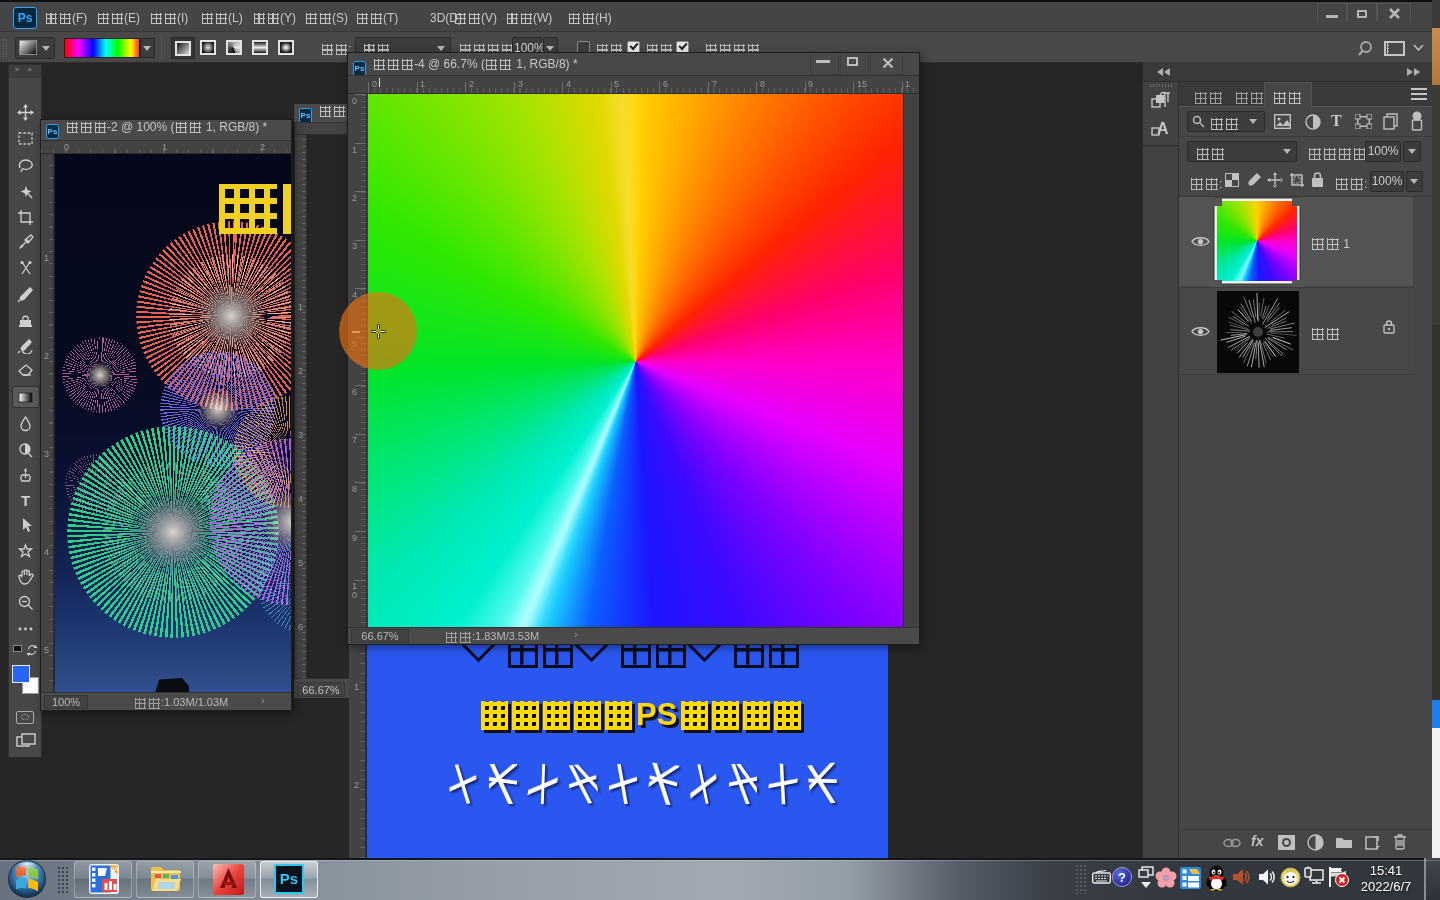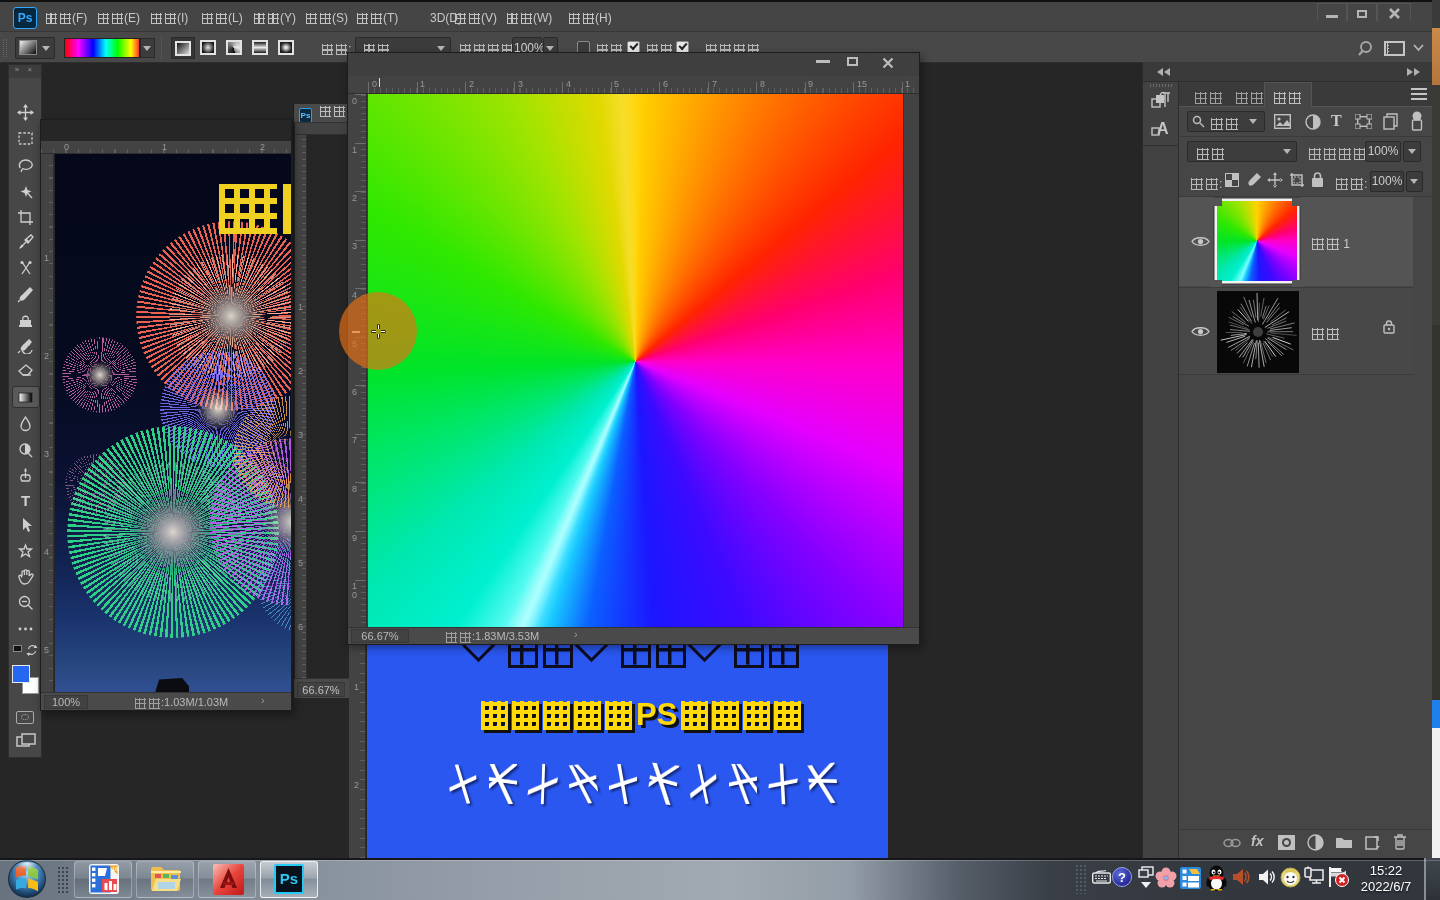--- a/index.html
+++ b/index.html
@@ -261,20 +261,21 @@
         <div class="rnum" style="left:3px;top:295px">3</div>
         <div class="rnum" style="left:3px;top:359px">4</div>
         <div class="rnum" style="left:3px;top:423px">5</div>
         <div class="rnum" style="left:3px;top:487px">6</div>
       </div>
       <div class="sbar" style="height:20px">
         <span class="abs" style="left:3px;top:3px;width:48px;height:15px;background:#424242;border:1px solid #383838;color:#c0c0c0;font-size:11px;text-align:center;line-height:14px">66.67%</span>
       </div>
     </div>
     <div class="win" style="left:40px;top:119px;width:252px;height:592px">
+      <div class="tbar"><span class="fico">Ps</span><i class="k k12 cTit"></i><i class="k k12 cTit"></i><i class="k k12 cTit"></i><span style="font-size:12px">-2 @ 100% (</span><i class="k k12 cTit"></i><i class="k k12 cTit"></i><span style="font-size:12px"> 1, RGB/8) *</span></div>
       <div class="ruler abs" style="left:0;top:21px;width:250px;height:13px;border-bottom:1px solid #2e2e2e">
         <div class="abs" style="left:0;bottom:0;width:100%;height:4px;background-image:repeating-linear-gradient(90deg,#5e5e5e 0 1px,transparent 1px 12.25px)"></div>
         <div class="rnum" style="left:23px;top:1px">0</div>
         <div class="rnum" style="left:121px;top:1px">1</div>
         <div class="rnum" style="left:219px;top:1px">2</div>
       </div>
       <div class="ruler abs" style="left:0;top:34px;width:13px;height:539px;border-right:1px solid #2e2e2e">
         <div class="abs" style="right:0;top:0;width:4px;height:100%;background-image:repeating-linear-gradient(0deg,#5e5e5e 0 1px,transparent 1px 12.25px)"></div>
         <div class="rnum" style="left:3px;top:99px">1</div>
         <div class="rnum" style="left:3px;top:197px">2</div>
@@ -303,20 +304,21 @@
         <div class="k abs" style="left:164px;top:30px;width:58px;height:50px;--c:#f0d020;--t:6px;--p:15px"></div>
         <div class="abs" style="left:228px;top:30px;width:8px;height:50px;background:#f0d020"></div>
       </div>
       <div class="sbar">
         <span class="abs" style="left:3px;top:2px;width:44px;height:14px;background:#424242;border:1px solid #383838;font-size:11px;text-align:center;line-height:13px">100%</span>
         <span class="abs" style="left:92px;top:3px;font-size:11px"><i class="k k12 cDim"></i><i class="k k12 cDim"></i>:1.03M/1.03M</span>
         <span class="abs" style="left:220px;top:1px;color:#999">›</span>
       </div>
     </div>
     <div class="win" style="left:347px;top:52px;width:573px;height:593px;background:#3f3f3f;box-shadow:2px 3px 8px rgba(0,0,0,.38)">
+      <div class="tbar" style="height:23px;background:#484848;line-height:22px"><span class="fico" style="margin-top:3px">Ps</span><i class="k k12 cTit"></i><i class="k k12 cTit"></i><i class="k k12 cTit"></i><span style="font-size:12px">-4 @ 66.7% (</span><i class="k k12 cTit"></i><i class="k k12 cTit"></i><span style="font-size:12px"> 1, RGB/8) *</span></div>
       <div class="abs" style="left:462px;top:1px;width:29px;height:21px;border:1px solid #3e3e3e;border-top:0"></div>
       <div class="abs" style="left:492px;top:1px;width:29px;height:21px;border:1px solid #3e3e3e;border-top:0"></div>
       <div class="abs" style="left:522px;top:1px;width:33px;height:21px;border:1px solid #3e3e3e;border-top:0"></div>
       <div class="abs" style="left:468px;top:7px;width:14px;height:3px;background:#bdbdbd"></div>
       <div class="abs" style="left:499px;top:4px;width:11px;height:9px;border:2px solid #bdbdbd"></div>
       <svg class="abs" style="left:534px;top:4px" width="12" height="12">
         <path d="M1.5 1.5 L10.5 10.5 M10.5 1.5 L1.5 10.5" stroke="#bdbdbd" stroke-width="2.2"></path>
       </svg>
       <div class="ruler abs" style="left:0;top:23px;width:571px;height:18px;border-bottom:1px solid #2e2e2e">
         <div class="abs" style="left:20px;bottom:0;width:551px;height:5px;background-image:repeating-linear-gradient(90deg,#5e5e5e 0 1px,transparent 1px 6.06px)"></div>
@@ -725,16 +727,16 @@
 <rect x="2" y="2" width="6" height="9" rx="1" fill="#3a3f47" stroke="#f0f0f0" stroke-width="1.5"></rect>
 <path d="M5 2 v-1.5" stroke="#f0f0f0" stroke-width="1.5"></path>
 </svg>
       <svg class="abs" style="left:1328px;top:8px" width="22" height="22" viewBox="0 0 22 22">
 <path d="M2 1 v20" stroke="#f0f0f0" stroke-width="2"></path>
 <path d="M3 2 h11 c0 0 -2 2 0 4 h-11z" fill="#f8f8f8"></path>
 <path d="M3 6.5 h11 c1 0 3 -1 4 -2 v4 c-1 1 -3 2 -4 2 h-11z" fill="#d8d8d8"></path>
 <circle cx="14" cy="14" r="6.5" fill="#d42020" stroke="#fff" stroke-width="1"></circle>
 <path d="M11.5 11.5 l5 5 M16.5 11.5 l-5 5" stroke="#fff" stroke-width="2"></path>
 </svg>
-      <div class="abs" style="left:1355px;top:5px;width:62px;text-align:center;color:#fff;font-size:13px;text-shadow:0 1px 2px rgba(0,0,0,.7)">15:22</div>
+      <div class="abs" style="left:1355px;top:5px;width:62px;text-align:center;color:#fff;font-size:13px;text-shadow:0 1px 2px rgba(0,0,0,.7)">15:41</div>
       <div class="abs" style="left:1350px;top:21px;width:72px;text-align:center;color:#fff;font-size:13px;text-shadow:0 1px 2px rgba(0,0,0,.7)">2022/6/7</div>
       <div class="abs" style="left:1424px;top:0;width:16px;height:42px;background:linear-gradient(180deg,#42464e,#2e3238);border-left:2px solid #888e96"></div>
     </div>
   </div>
 </body></html>

